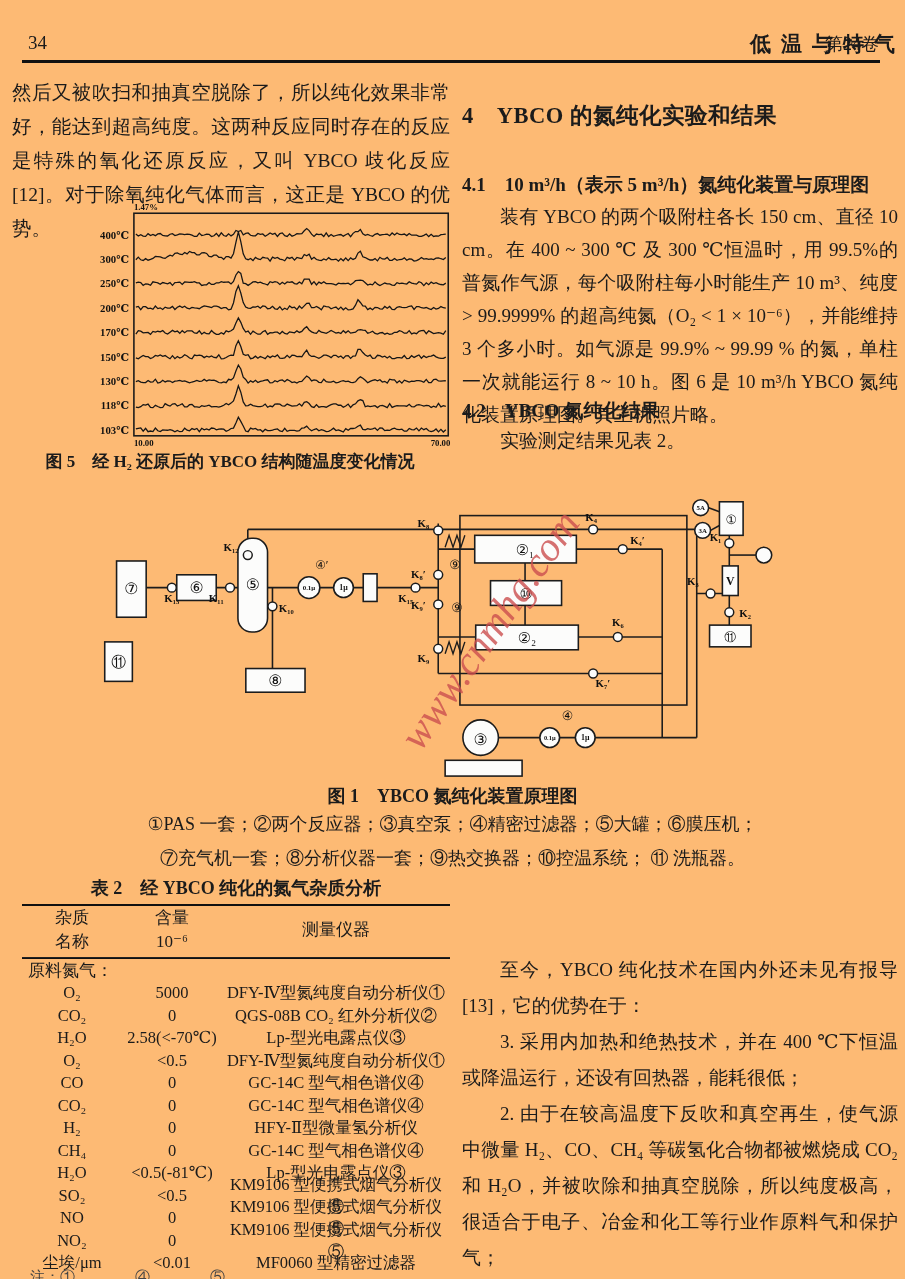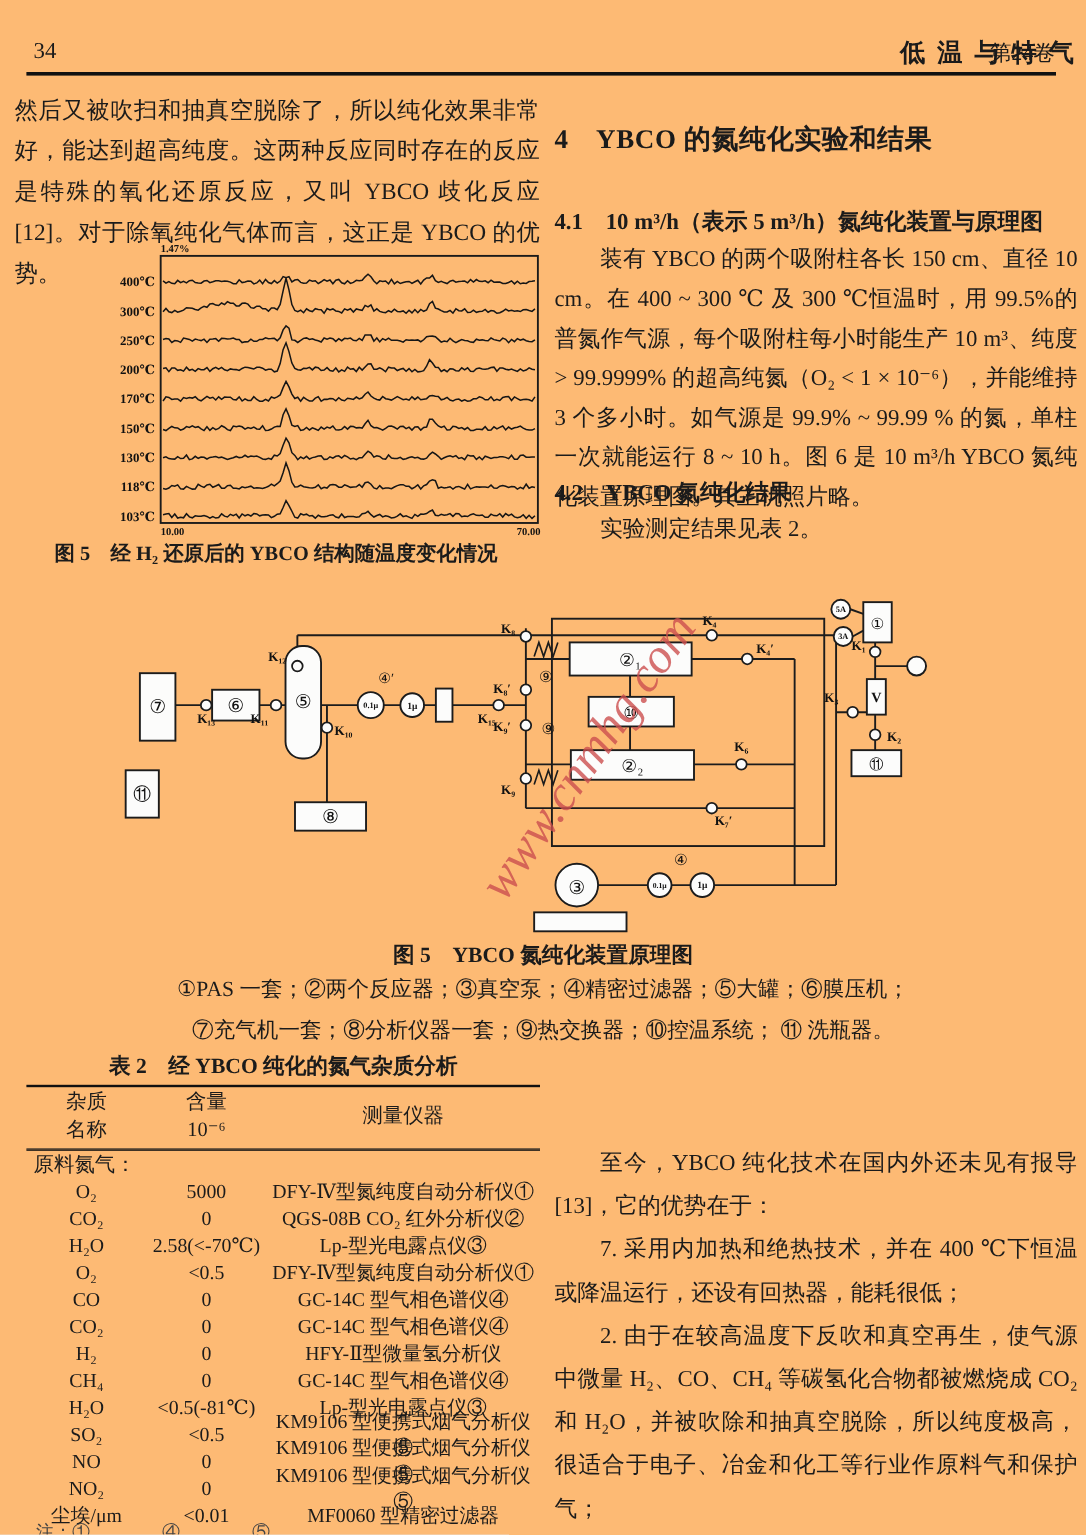--- a/index.html
+++ b/index.html
@@ -190,21 +190,21 @@
       <text x="403" y="178" text-anchor="middle" font-size="11" font-weight="bold" fill="#111">K₉</text>
       <text x="573" y="35" text-anchor="middle" font-size="11" font-weight="bold" fill="#111">K₄</text>
       <text x="620" y="59" text-anchor="middle" font-size="11" font-weight="bold" fill="#111">K₄′</text>
       <text x="600" y="142" text-anchor="middle" font-size="11" font-weight="bold" fill="#111">K₆</text>
       <text x="585" y="204" text-anchor="middle" font-size="11" font-weight="bold" fill="#111">K₇′</text>
       <text x="676" y="100" text-anchor="middle" font-size="11" font-weight="bold" fill="#111">K₃</text>
       <text x="699" y="56" text-anchor="middle" font-size="11" font-weight="bold" fill="#111">K₁</text>
       <text x="729" y="133" text-anchor="middle" font-size="11" font-weight="bold" fill="#111">K₂</text>
       <text x="0" y="0" font-size="42" fill="#cc4f4f" opacity="0.8" transform="translate(400,270) rotate(-55)" font-style="italic">www.cnmhg.com</text>
     </svg>
-  <div class="abs" id="fig6cap">图 5　YBCO 氮纯化装置原理图</div>
+  <div class="abs" id="fig6cap">图 1　YBCO 氮纯化装置原理图</div>
   <div class="abs legend" id="leg1">①PAS 一套；②两个反应器；③真空泵；④精密过滤器；⑤大罐；⑥膜压机；</div>
   <div class="abs legend" id="leg2">⑦充气机一套；⑧分析仪器一套；⑨热交换器；⑩控温系统； ⑪ 洗瓶器。</div>
 
   <div class="abs" id="tbl">
     <div id="tbl-title">表 2　经 YBCO 纯化的氮气杂质分析</div>
     <div class="rule"></div>
     <div id="thead">
       <div class="hc w1">
         <span>杂质</span>
         <span>名称</span>
@@ -285,18 +285,18 @@
           <div class="c2">&lt;0.01</div>
           <div class="c3">MF0060 型精密过滤器</div>
         </div>
       </div>
 
   </div>
   <div class="abs" id="note-cut">注：①……　　④……　　⑤……</div>
 
   <div class="abs" id="s5body">
     <p>至今，YBCO 纯化技术在国内外还未见有报导[13]，它的优势在于：</p>
-    <p>7. 采用内加热和绝热技术，并在 400 ℃下恒温或降温运行，还设有回热器，能耗很低；</p>
+    <p>3. 采用内加热和绝热技术，并在 400 ℃下恒温或降温运行，还设有回热器，能耗很低；</p>
     <p>2. 由于在较高温度下反吹和真空再生，使气源中微量 H₂、CO、CH₄ 等碳氢化合物都被燃烧成 CO₂ 和 H₂O，并被吹除和抽真空脱除，所以纯度极高，很适合于电子、冶金和化工等行业作原料气和保护气；</p>
     <p>3. 可以不用加氢脱氧再生，设备简单，操作方便，易实现自动化；而钯触媒要加 H₂；用脱氧剂 3093，因成品气中含 CO、CO₂ 和 H₂O，必须在下游增加处理设备，而且最终的气体纯度也比较</p>
   </div>
 
 </div>
 
 </body></html>

